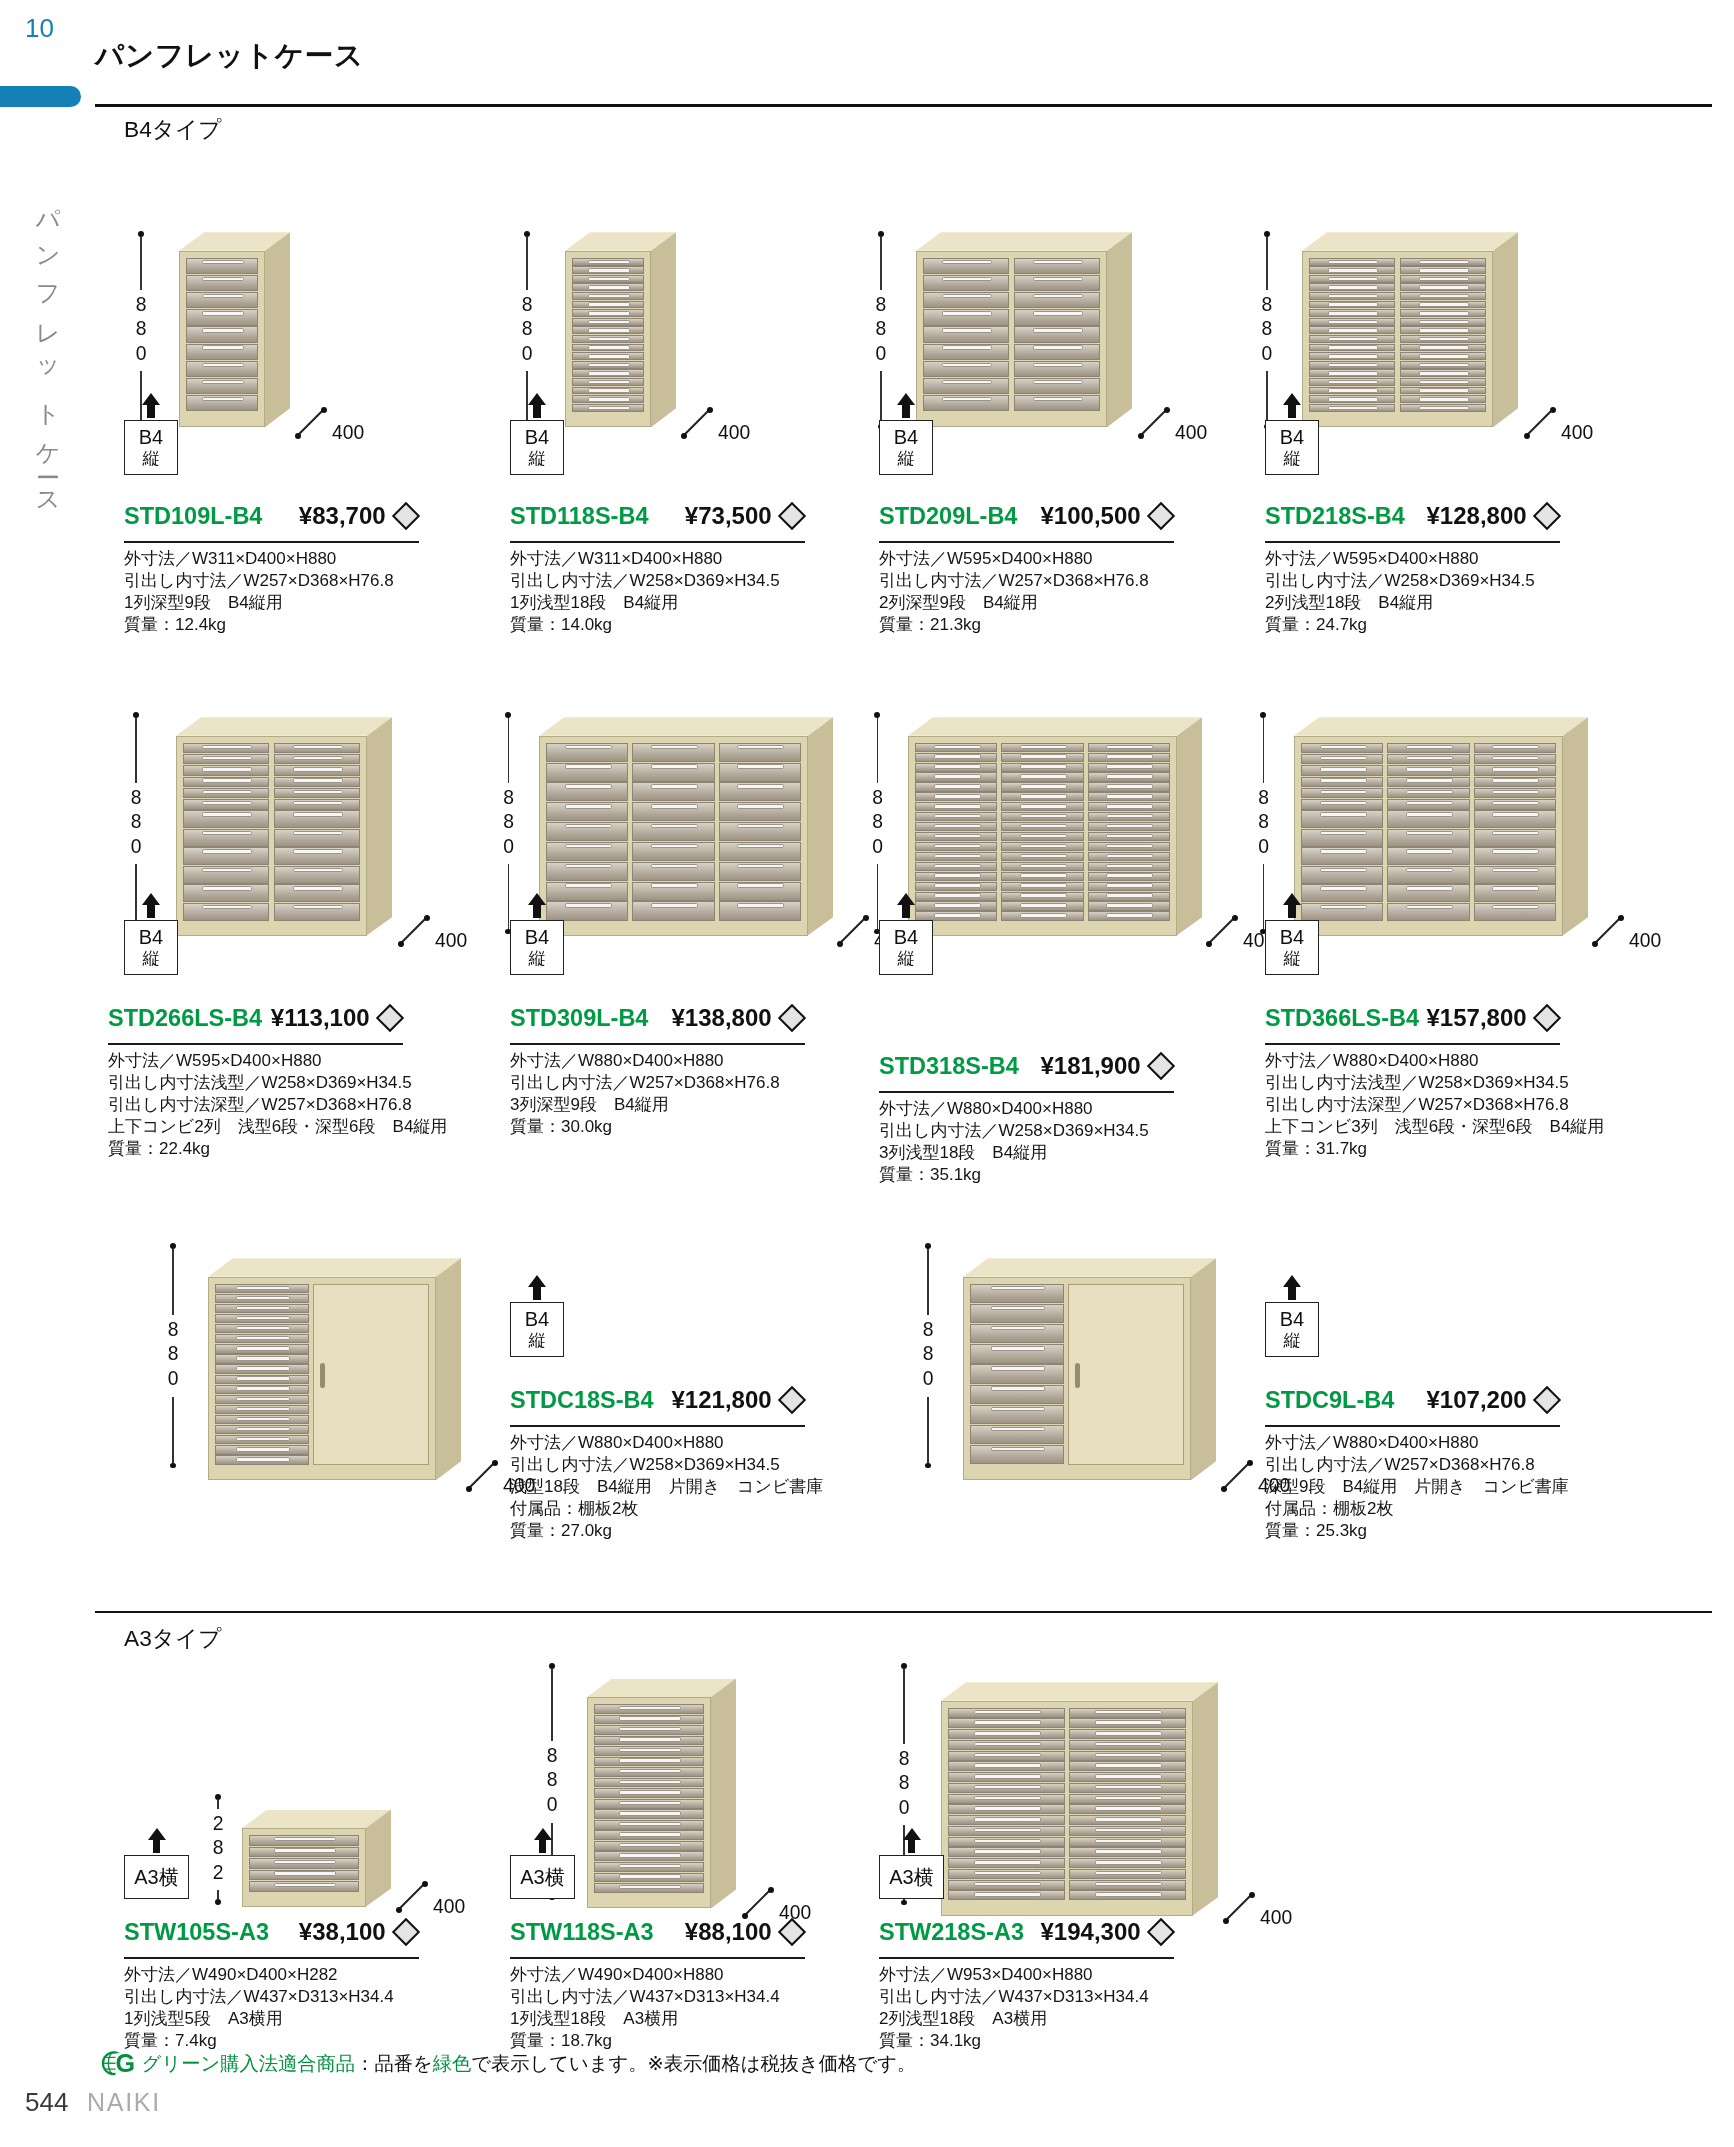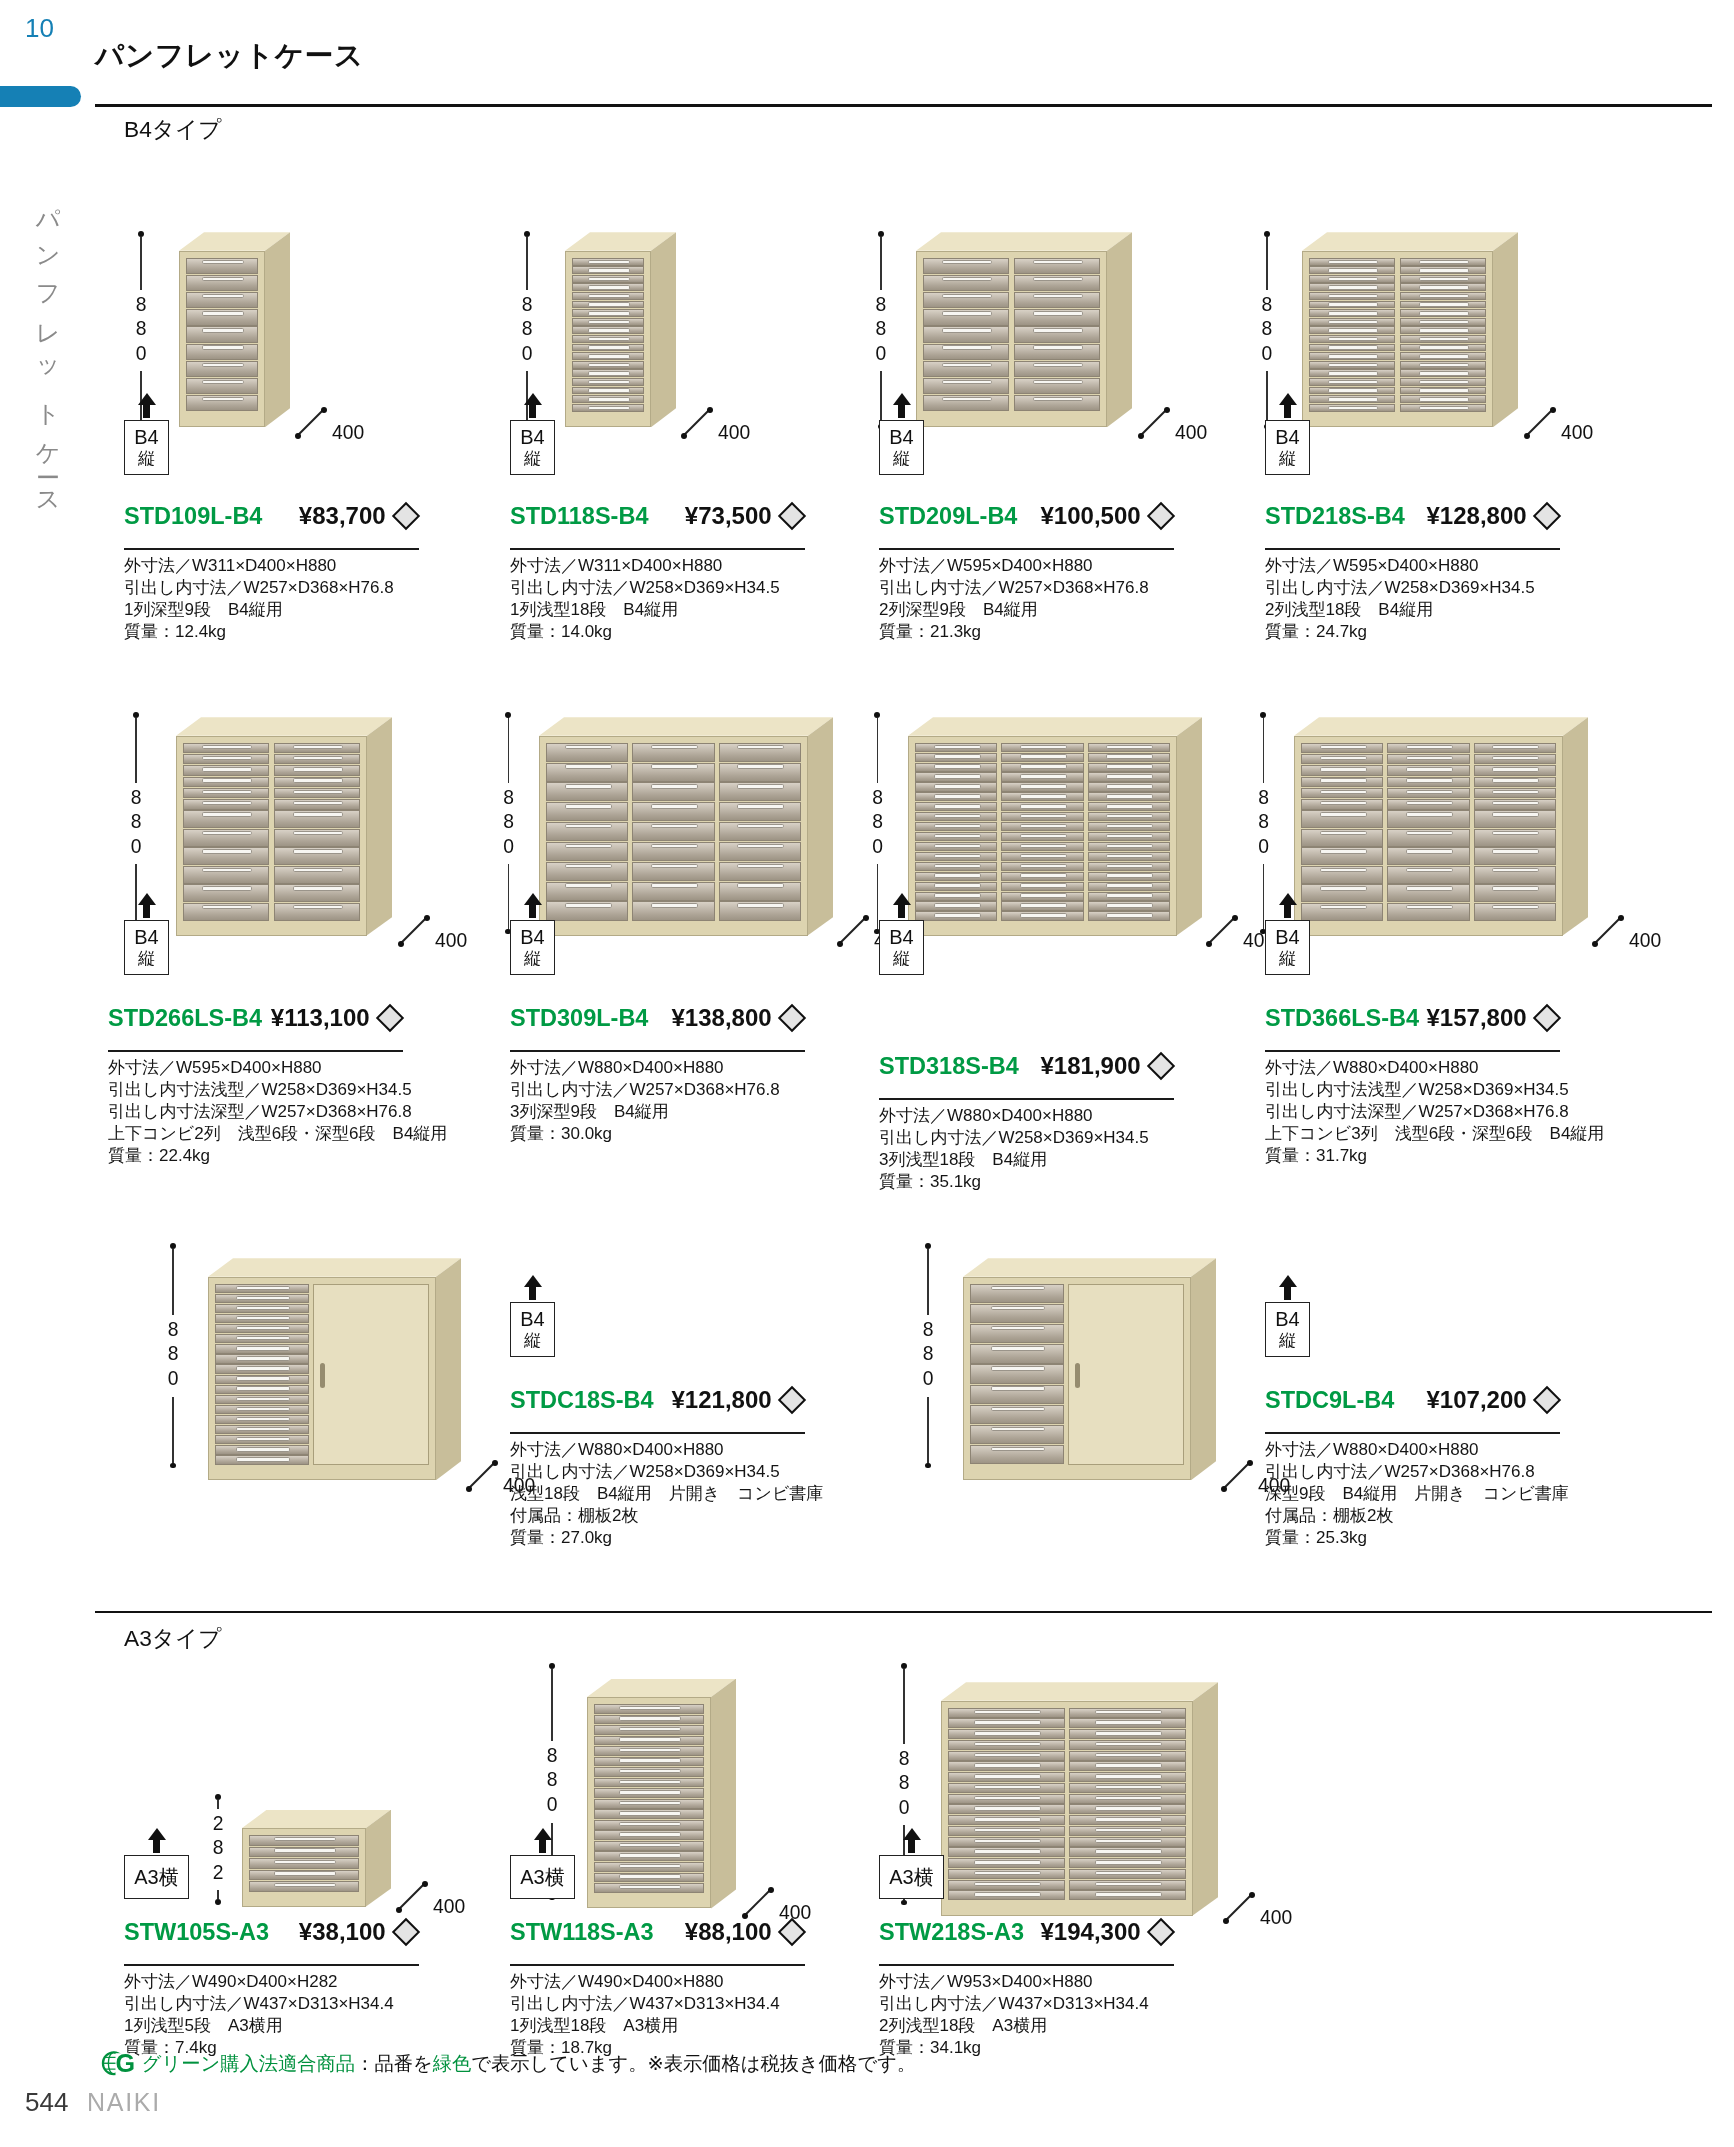--- a/index.html
+++ b/index.html
@@ -44,29 +44,29 @@
                box-shadow:26px -26px 0 #111;}
   .dlab2{font-size:19.3px;color:#111;line-height:1;margin-left:5px;margin-bottom:-1.7px;}
 
   
   .badge{position:absolute;text-align:center;}
   .ahead{display:block;width:0;height:0;border-left:9.2px solid transparent;border-right:9.2px solid transparent;
          border-bottom:12.6px solid #111;margin:0 auto;}
   .astem{display:block;width:7.6px;height:12.6px;background:#111;margin:0 auto 2.5px;}
   .badge-box{border:1.7px solid #222;background:#fff;display:flex;flex-direction:column;align-items:center;
              justify-content:center;box-sizing:border-box;padding:1.7px 2.5px;}
-  .badge.b4 .badge-box{width:45px;min-height:55px;}
+  .badge.b4 .badge-box{width:54px;min-height:55px;}
   .badge.a3 .badge-box{width:65px;min-height:44px;}
   .bl1{font-size:20px;line-height:1.15;}
   .bl2{font-size:17px;line-height:1.15;}
   .bl2:empty{display:none;}
 
   
   .info{position:absolute;width:295px;}
-  .code-row{display:flex;align-items:center;border-bottom:2.1px solid #1a1a1a;padding-bottom:18px;}
+  .code-row{display:flex;align-items:center;border-bottom:2.1px solid #1a1a1a;padding-bottom:11px;}
   .pcode{font-size:23.5px;font-weight:bold;color:#009a44;}
   .pprice{font-size:24px;font-weight:bold;color:#111;margin-left:auto;}
   .pdiamond{width:16px;height:16px;background:#e4e4e4;border:2.1px solid #111;transform:rotate(45deg);
             margin-left:10px;margin-right:3.4px;flex:0 0 auto;}
   .specs{margin-top:5px;font-size:17px;color:#151515;line-height:22px;white-space:nowrap;}
 
   
   .footer-note{position:absolute;left:101px;top:2049px;display:flex;align-items:center;gap:6.7px;font-size:19.3px;color:#111;}
   .green{color:#00913e;}
   .page-num{position:absolute;left:25px;top:2087px;font-size:26px;color:#3a3a3a;}

